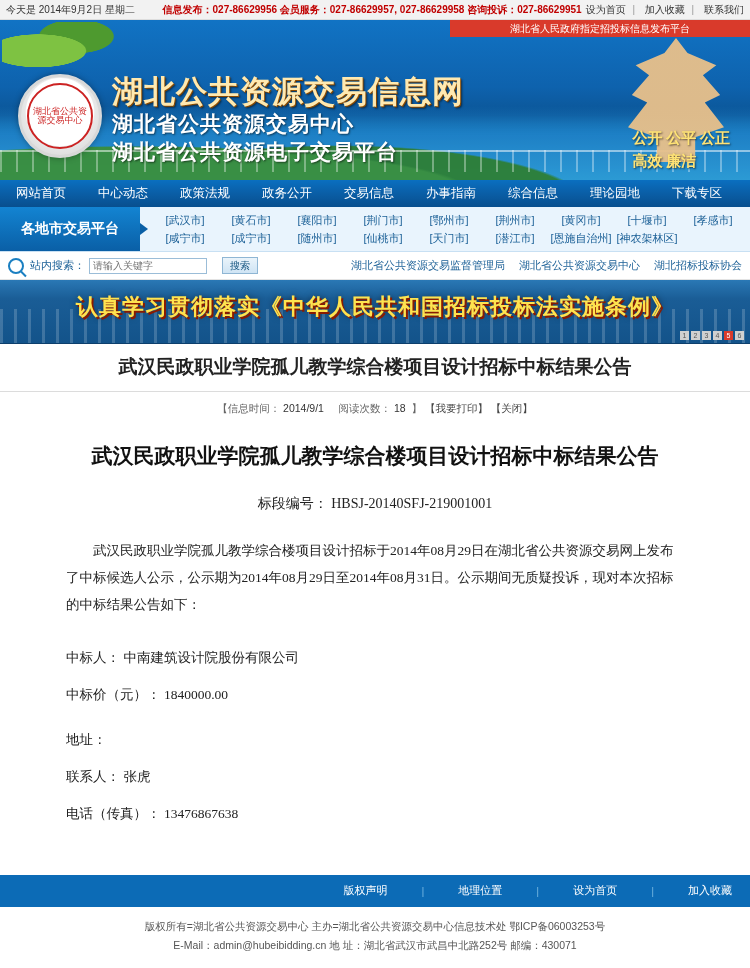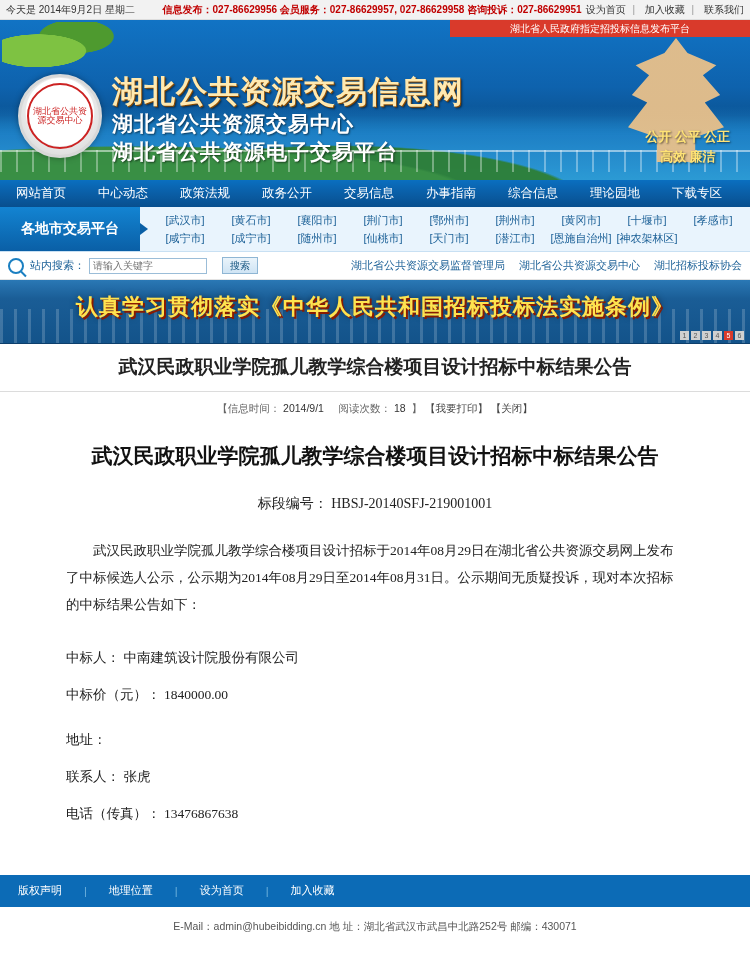--- a/index.html
+++ b/index.html
@@ -109,23 +109,23 @@
     margin-top: 2px;
   }
   .pagoda {
     position: absolute; right: 26px; top: 18px; width: 96px; height: 124px;
     background:
       linear-gradient(180deg, #e8c08a 0 100%);
     clip-path: polygon(50% 0%, 62% 12%, 92% 22%, 78% 30%, 96% 46%, 80% 52%, 100% 72%, 70% 80%, 70% 100%, 30% 100%, 30% 80%, 0 72%, 20% 52%, 4% 46%, 22% 30%, 8% 22%, 38% 12%);
     opacity: .95;
   }
   .slogan {
-    position: absolute; right: 20px; bottom: 14px;
+    position: absolute; right: 20px; bottom: 8px;
     color: #fff; font-family: "Liberation Serif", serif; font-weight: bold;
-    font-size: 13px; text-align: center; text-shadow: 1px 1px 2px rgba(0,0,0,.6);
+    font-size: 15px; text-align: left; text-shadow: 1px 1px 2px rgba(0,0,0,.6);
     line-height: 1.5;
   }
   .slogan .gold { color: #ffe375; }
 
   
   .nav {
     height: 27px;
     background: linear-gradient(180deg,#0a6fc0 0%, #0a5ea6 50%, #084f8e 100%);
     display: flex;
     align-items: center;
@@ -256,22 +256,22 @@
     font-size: 13.5px; line-height: 2.0; color: #222; margin: 0 0 18px;
     font-family: "Liberation Serif", serif;
   }
   .article p.indent { text-indent: 2em; margin-bottom: 26px; }
   .article p.tight { margin-bottom: 10px; }
 
   
   .footer-links {
     background: #0c6bb6;
     height: 32px;
-    display: flex; align-items: center; justify-content: flex-start;
-    gap: 4px; color: #fff; font-size: 11px;
+    display: flex; align-items: center; justify-content: flex-end;
+    gap: 16px; color: #fff; font-size: 11px;
   }
   .footer-links a { color: #fff; text-decoration: none; padding: 0 18px; }
   .footer-links .bar { color: #6fb3de; }
   .footer {
     text-align: center; font-size: 10.5px; color: #555;
     line-height: 1.9; padding: 10px 0 6px;
   }
   .footer a { color: #555; text-decoration: none; }
 </style>
 </head>
@@ -425,17 +425,18 @@
   <a href="#">版权声明</a>
   <span class="bar">|</span>
   <a href="#">地理位置</a>
   <span class="bar">|</span>
   <a href="#">设为首页</a>
   <span class="bar">|</span>
   <a href="#">加入收藏</a>
 </div>
 
 <div class="footer">
+  <div>版权所有=湖北省公共资源交易中心  主办=湖北省公共资源交易中心信息技术处  鄂ICP备06003253号</div>
   <div>
     <span>E-Mail：</span><a href="#">admin@hubeibidding.cn</a><span>  地  址：湖北省武汉市武昌中北路252号  邮编：430071</span>
   </div>
 
 </div>
 
 </body></html>

